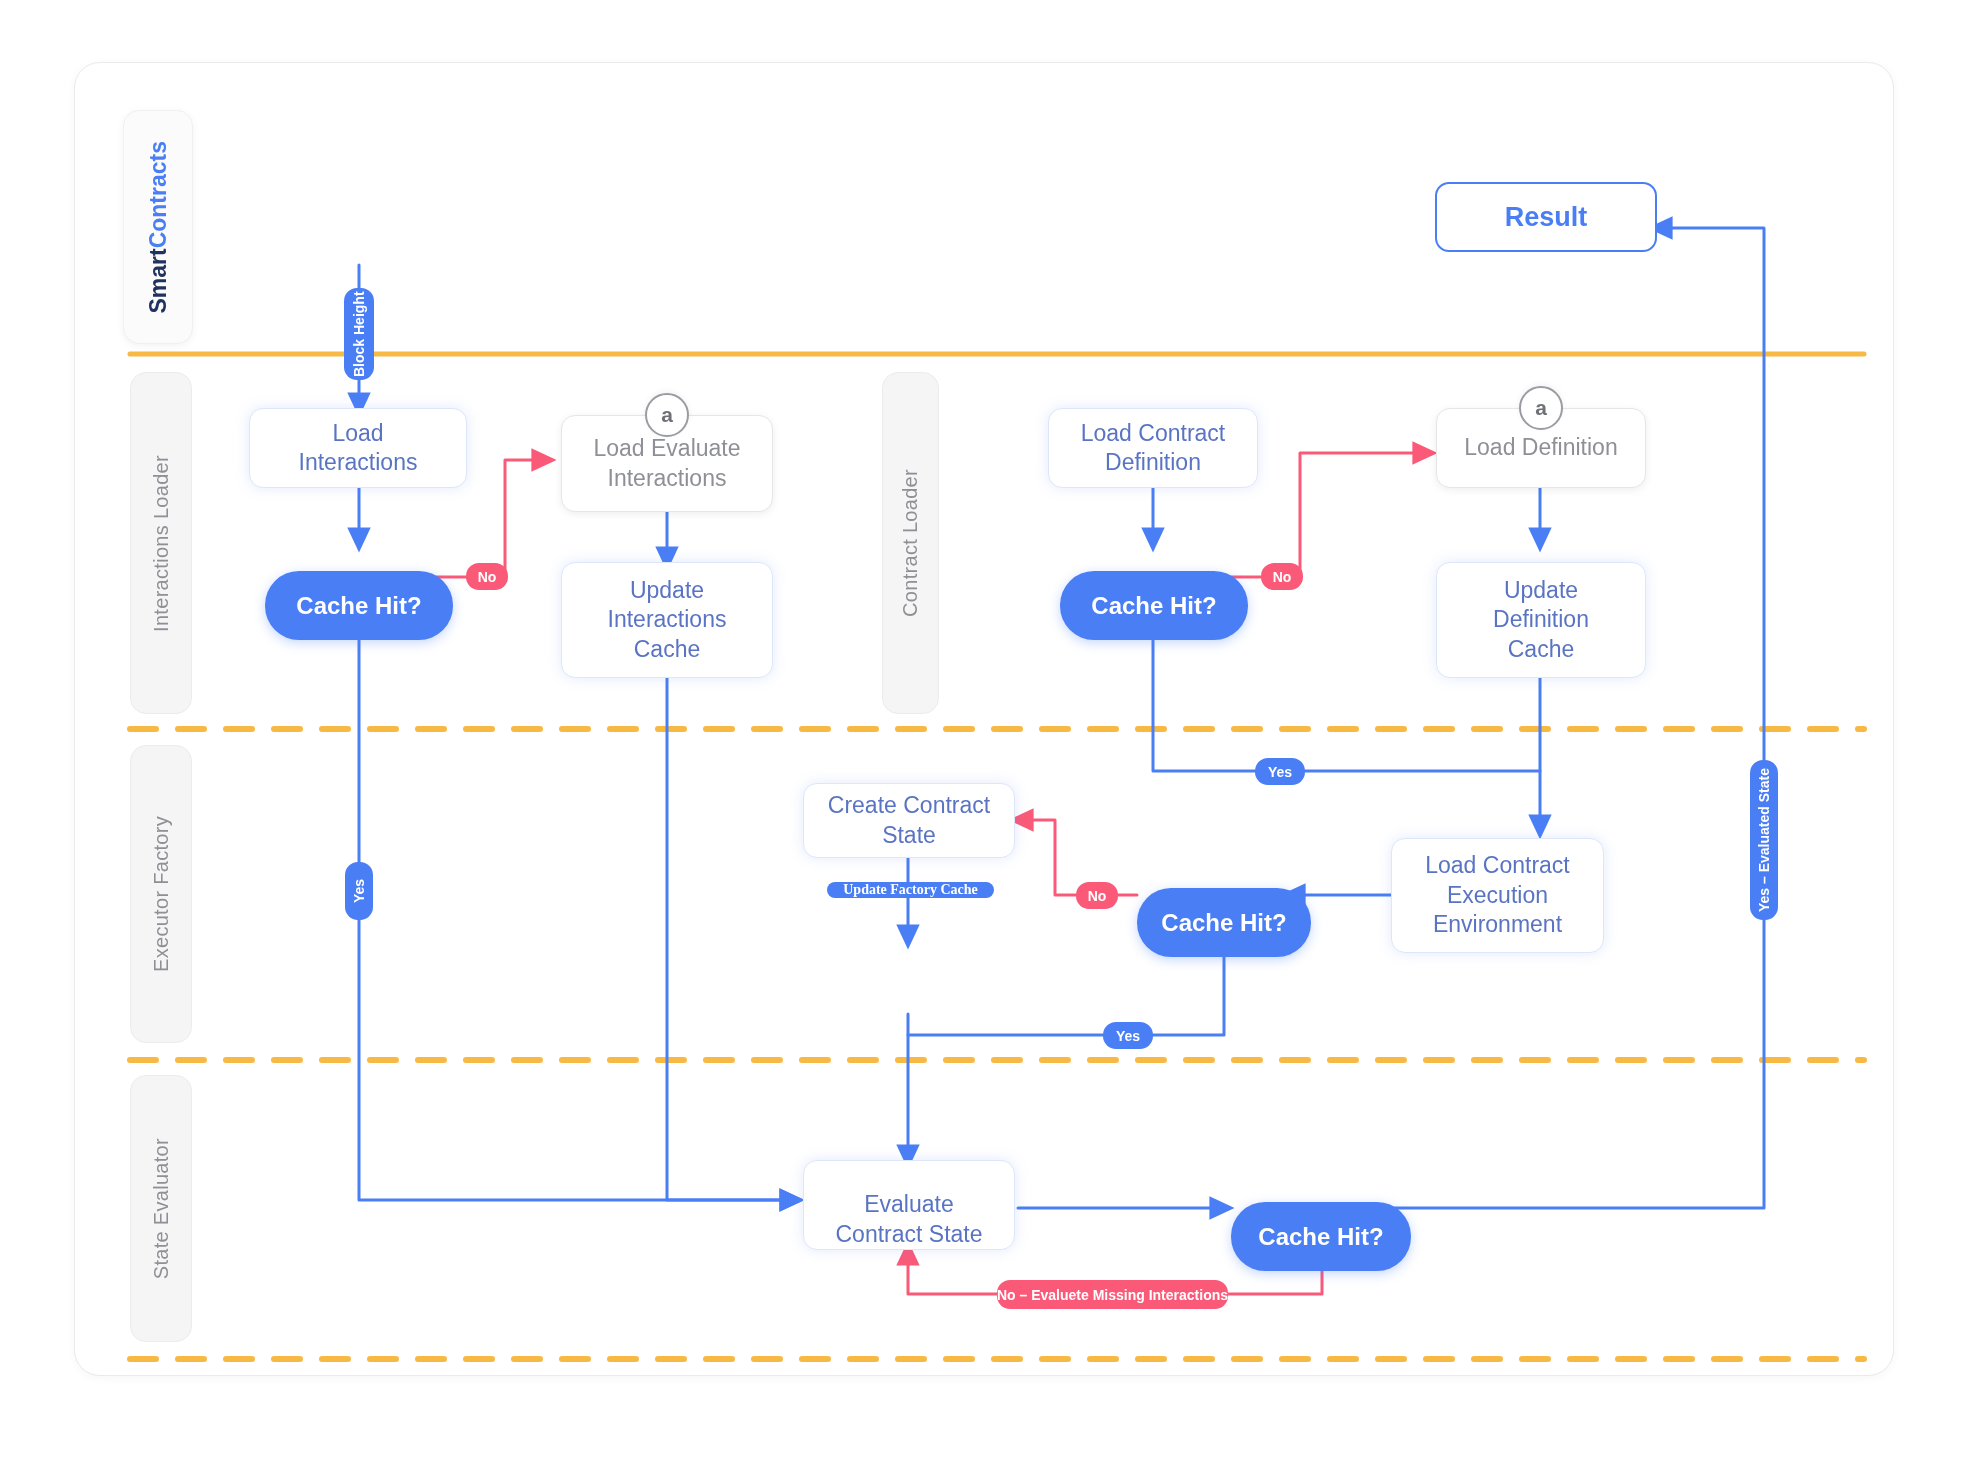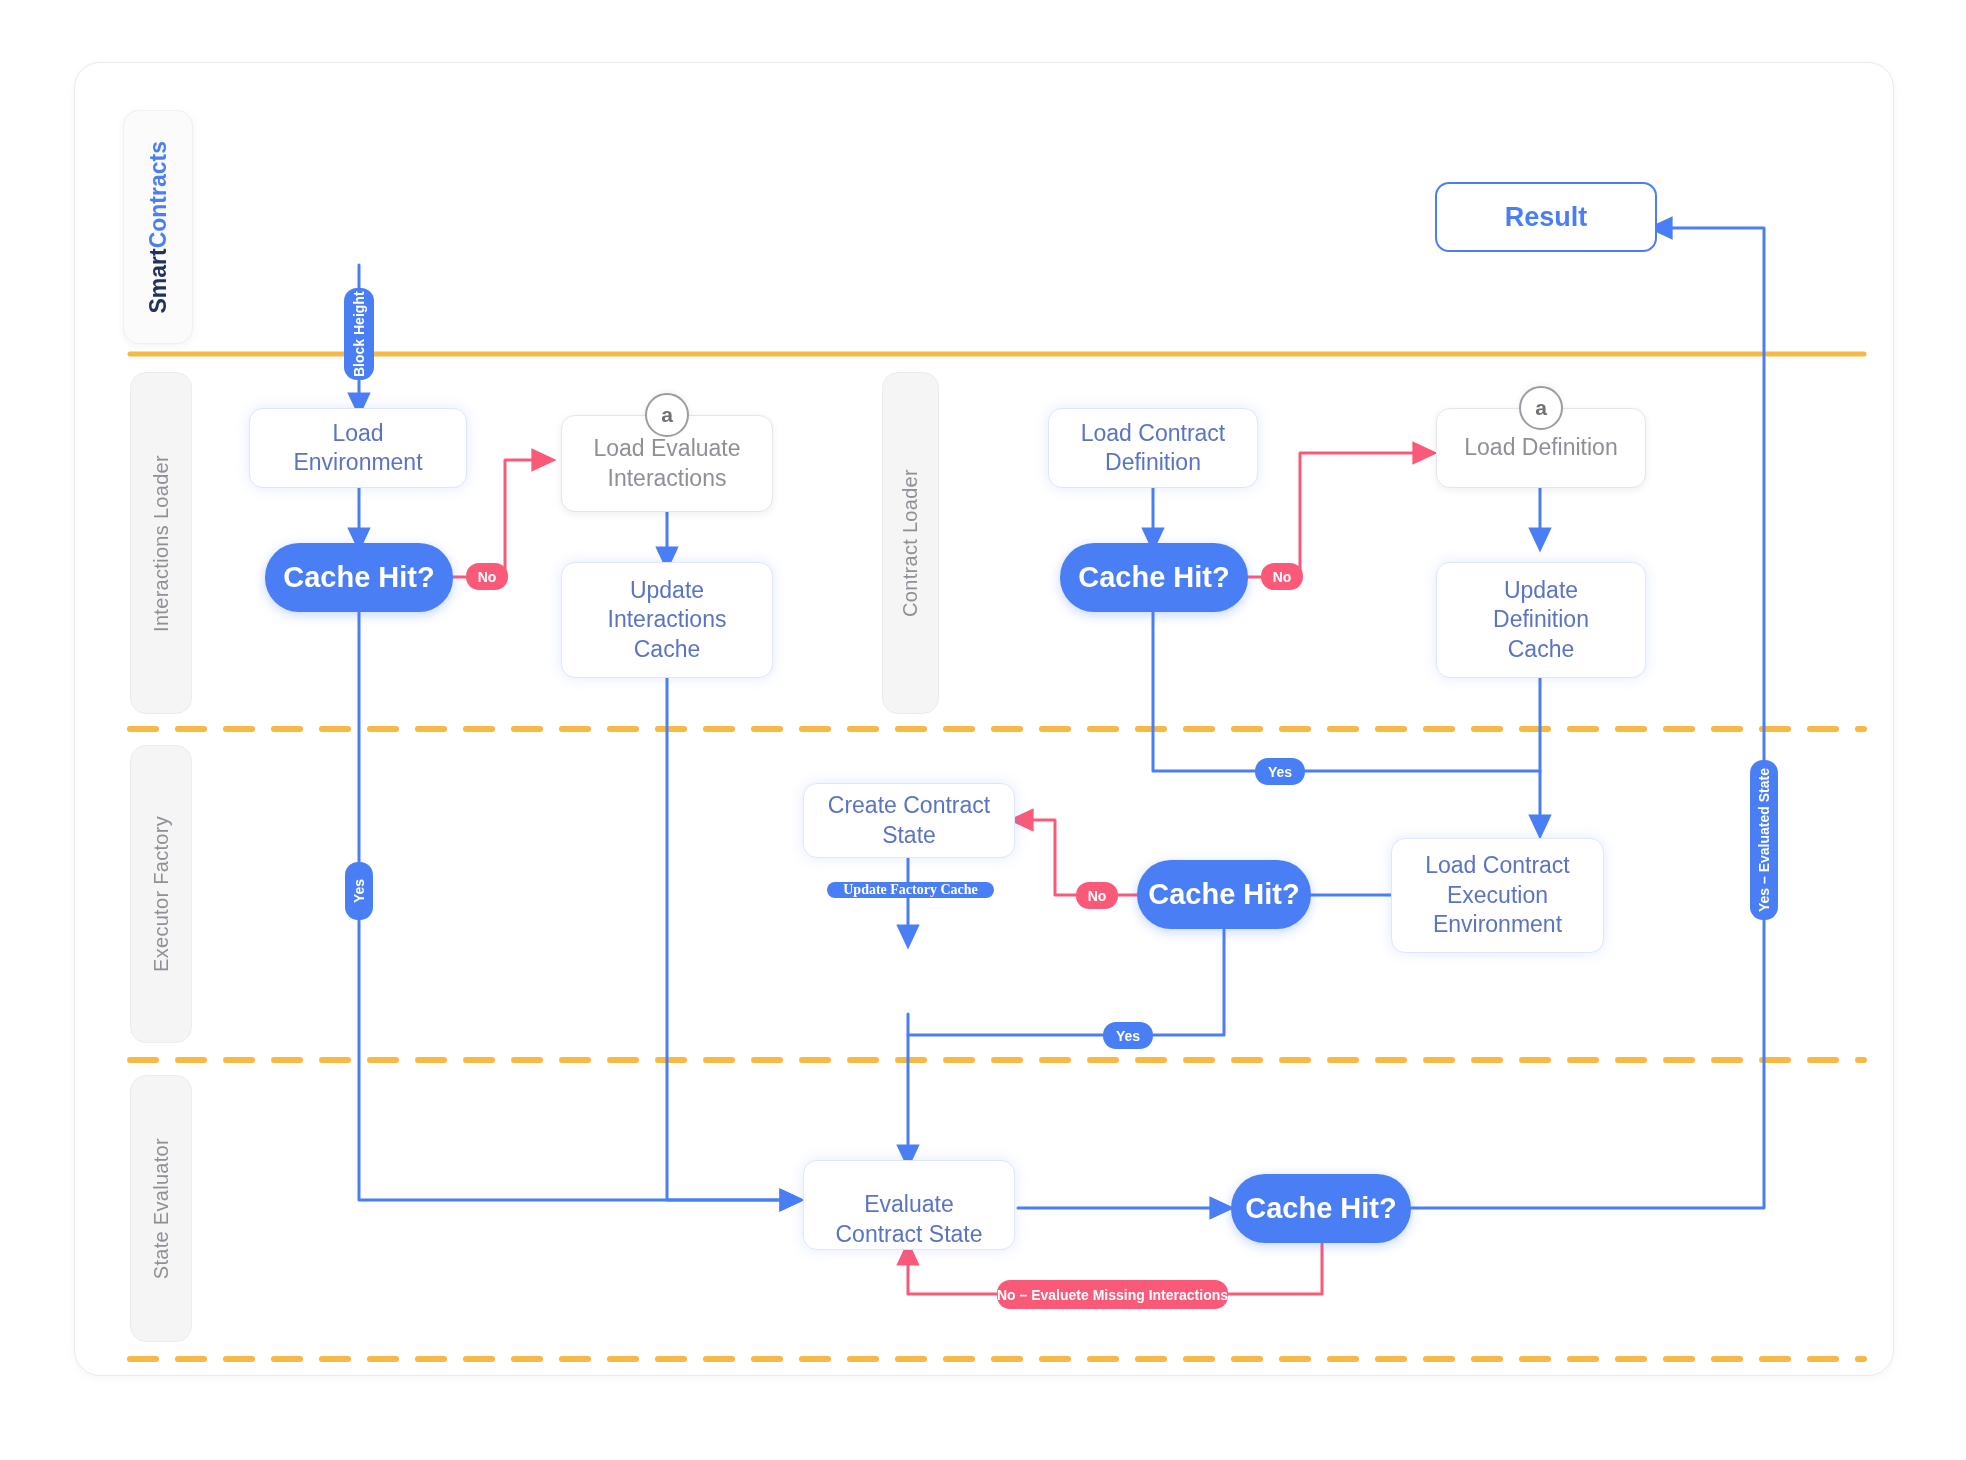--- a/index.html
+++ b/index.html
@@ -15,22 +15,22 @@
   .lane.brand{background:#fbfbfc;border-color:#f0f0f2;box-shadow:0 2px 8px rgba(0,0,0,.05);}
   .lane.brand span{font-weight:bold;font-size:23px;letter-spacing:0;}
   .lane.brand .s1{color:#20335e;} .lane.brand .s2{color:#4a7ef5;}
 
   
   .node{position:absolute;box-sizing:border-box;display:flex;align-items:center;justify-content:center;text-align:center;}
   .n-proc{background:#fff;border:1px solid #dde7fb;border-radius:14px;color:#5a74c4;
           font-size:23px;line-height:1.28;box-shadow:0 0 14px rgba(99,140,245,.18);}
   .n-term{background:#fff;border:2px solid #4a7ef5;border-radius:14px;color:#4a7ef5;
           font-size:27px;font-weight:bold;}
-  .n-dec{background:#4a7ef5;border-radius:34px;color:#fff;font-size:29px;font-weight:bold;
-         box-shadow:0 3px 12px rgba(74,126,245,.32);}
+  .n-dec{background:#4a7ef5;border-radius:34px;color:#fff;font-size:24px;font-weight:bold;
+         box-shadow:0 3px 12px rgba(74,126,245,.32);margin-top:28px;}
   .n-ext{background:#fff;border:1px solid #e6e6e8;border-radius:14px;color:#8e9096;
          font-size:23px;line-height:1.28;box-shadow:0 2px 9px rgba(0,0,0,.07);}
   .badge-a{position:absolute;left:50%;top:-23px;transform:translateX(-50%);
            width:40px;height:40px;border-radius:50%;background:#fff;border:2px solid #9a9ca2;
            color:#6f7177;font-size:21px;font-weight:bold;display:flex;align-items:center;
            justify-content:center;box-shadow:0 -2px 6px rgba(0,0,0,.05);}
 
   
   .elab{position:absolute;border-radius:13px;color:#fff;font-size:14px;font-weight:bold;
         display:flex;align-items:center;justify-content:center;white-space:nowrap;box-sizing:border-box;}
@@ -120,21 +120,21 @@
     <span>State Evaluator</span>
   </div>
 
 
   <div class="node n-term" style="left:1435px;top:182px;width:222px;height:70px;">
     <span>Result</span>
   </div>
 
   <div class="node n-proc" style="left:249px;top:408px;width:218px;height:80px;">
     <span style="white-space:pre-line">Load
-Environment</span>
+Interactions</span>
   </div>
 
   <div class="node n-dec" style="left:265px;top:543px;width:188px;height:69px;">
     <span>Cache Hit?</span>
   </div>
 
   <div class="node n-ext" style="left:561px;top:415px;width:212px;height:97px;">
     <div class="badge-a">a</div>
     <span style="white-space:pre-line">Load Evaluate
 Interactions</span>

